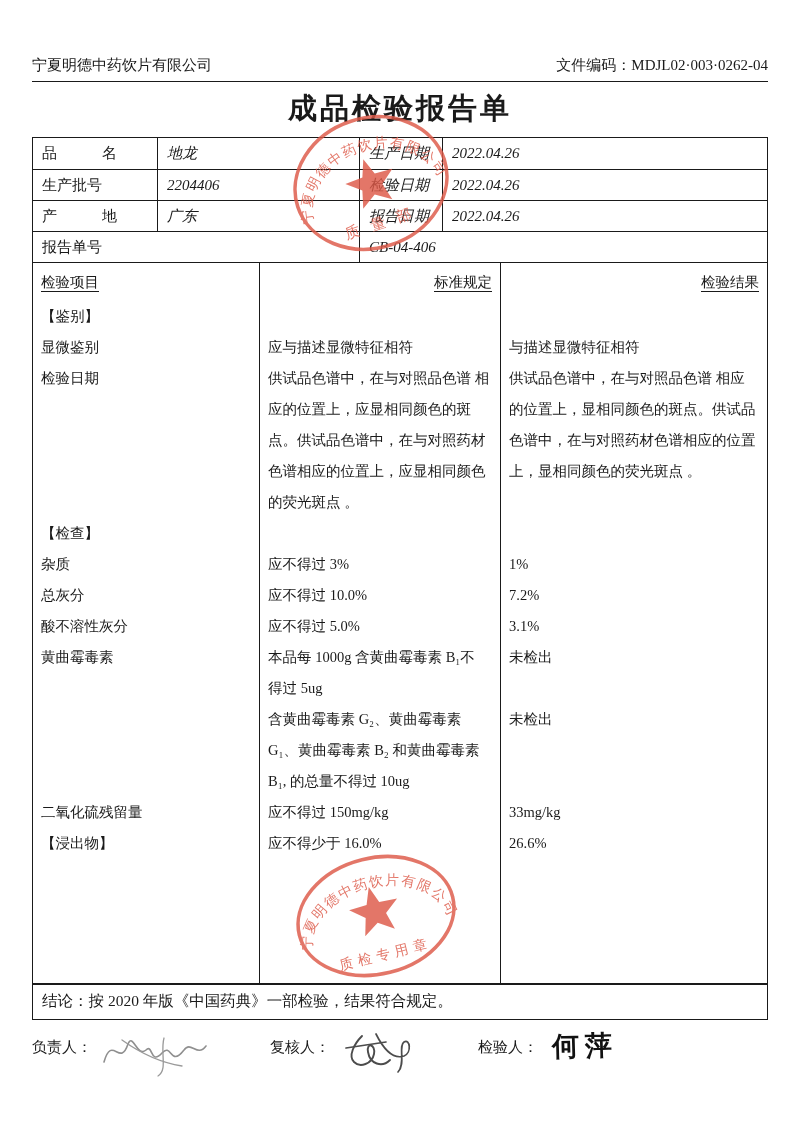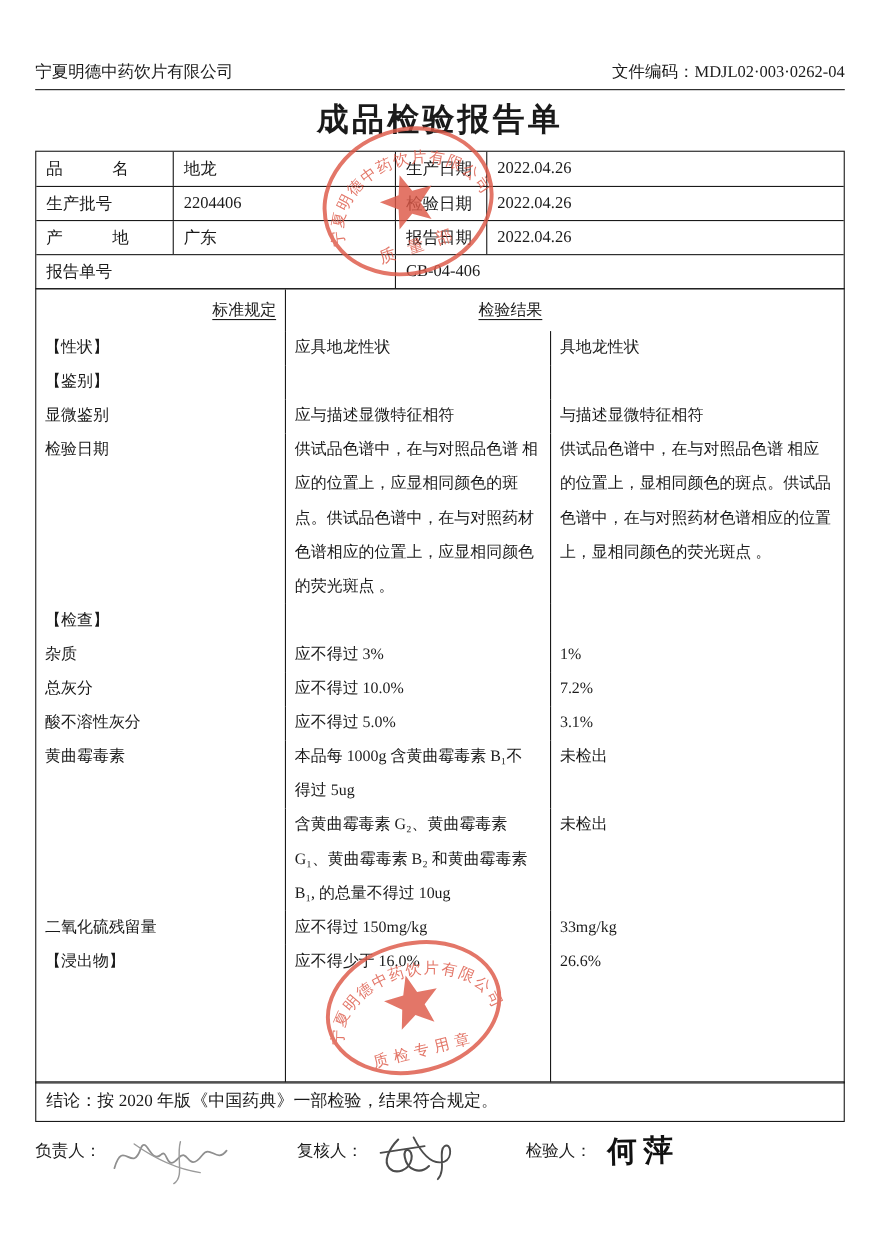--- a/index.html
+++ b/index.html
@@ -22,21 +22,21 @@
   
   .info-table { margin:0 32px; border:1.5px solid #1a1a1a; font-size:15px; }
   .info-row {
     display:grid; grid-template-columns:124px 202px 83px 1fr;
     min-height:31px; align-items:center;
   }
   .info-rows .info-row + .info-row,
   .info-row.last { border-top:1.5px solid #1a1a1a; }
   .info-row.last { grid-template-columns:326px 1fr; }
   .ic { padding:3px 9px; align-self:stretch; display:flex; align-items:center; }
-  .ic.bl { border-left:1.5px solid #1a1a1a; }
+  .ic.bl { border-left:1.5px solid #1a1a1a;font-style:italic; }
   
   .main-table {
     margin:0 32px; margin-top:-1.5px; border:1.5px solid #1a1a1a;
     height:723px; font-size:14.5px; display:flex; flex-direction:column; overflow:hidden;
   }
   .mtrow { display:grid; grid-template-columns:227px 241px 1fr; }
   .mc { padding:0 8px; line-height:31px; align-self:stretch; }
   .mc.c1, .mc.c2 { border-right:1.5px solid #1a1a1a; }
   .mt-header .mc { line-height:38px; height:38px; }
   .mt-header .c2, .mt-header .c3 { text-align:right; }
@@ -101,29 +101,25 @@
       </div>
       </div>
     <div class="info-row last">
       <div class="ic">报告单号</div>
       <div class="ic bl">CB-04-406</div>
     </div>
   </div>
 
   <div class="main-table">
     <div class="mtrow mt-header">
+      <div class="mc c1"><span>检验项目</span></div>
       <div class="mc c2"><span>标准规定</span></div>
       <div class="mc c3"><span>检验结果</span></div>
     </div>
     <div class="mt-body">
-        <div class="mtrow">
-        <div class="mc c1">【性状】</div>
-        <div class="mc c2">应具地龙性状</div>
-        <div class="mc c3">具地龙性状</div>
-      </div>
         <div class="mtrow">
         <div class="mc c1">【鉴别】</div>
         <div class="mc c2"></div>
         <div class="mc c3"></div>
       </div>
         <div class="mtrow">
         <div class="mc c1">显微鉴别</div>
         <div class="mc c2">应与描述显微特征相符</div>
         <div class="mc c3">与描述显微特征相符</div>
       </div>

